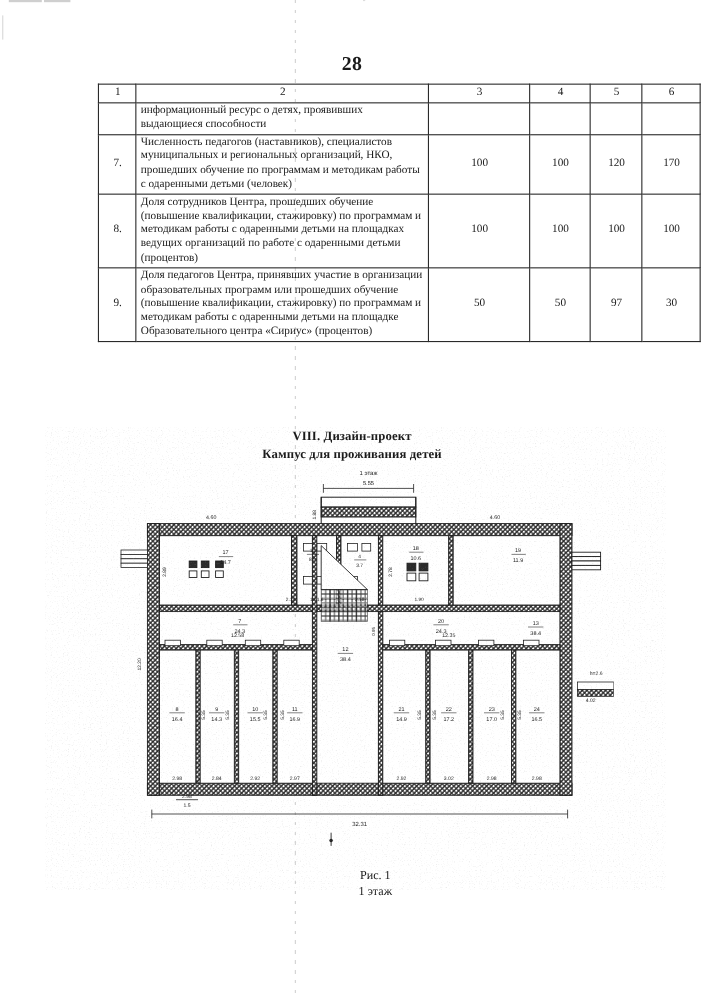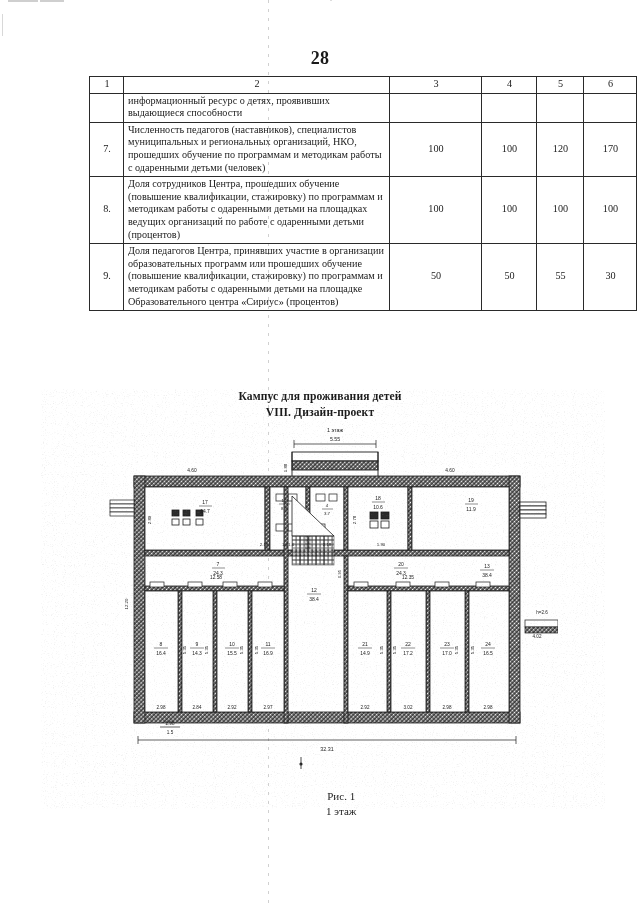--- a/index.html
+++ b/index.html
@@ -202,30 +202,30 @@
         <td class="num-cell">100</td>
         <td class="num-cell">100</td>
         <td class="num-cell">100</td>
       </tr>
 
       <tr>
         <td class="idx-cell">9.</td>
         <td class="desc-cell">Доля педагогов Центра, принявших участие в организации образовательных программ или прошедших обучение (повышение квалификации, стажировку) по программам и методикам работы с одаренными детьми на площадке Образовательного центра «Сириус» (процентов)</td>
         <td class="num-cell">50</td>
         <td class="num-cell">50</td>
-        <td class="num-cell">55</td>
+        <td class="num-cell">97</td>
         <td class="num-cell">30</td>
       </tr>
     </tbody>
   </table>
 </div>
 
 <div class="section-heading">
+  <div>VIII. Дизайн-проект</div>
   <div>Кампус для проживания детей</div>
-  <div>VIII. Дизайн-проект</div>
 </div>
 
 <div class="plan">
 <svg width="470" height="350" viewBox="0 0 470 350" xmlns="http://www.w3.org/2000/svg" font-family="Liberation Sans, sans-serif" stroke="#1c1c1c" fill="none">
   <defs>
     <pattern id="wallhatch" width="3" height="3" patternUnits="userSpaceOnUse" patternTransform="rotate(45)">
       <rect width="3" height="3" fill="#ffffff"></rect>
       <line x1="0" y1="0" x2="0" y2="3" stroke="#2b2b2b" stroke-width="1.4"></line>
     </pattern>
     <pattern id="stairhatch" width="4" height="4" patternUnits="userSpaceOnUse">

